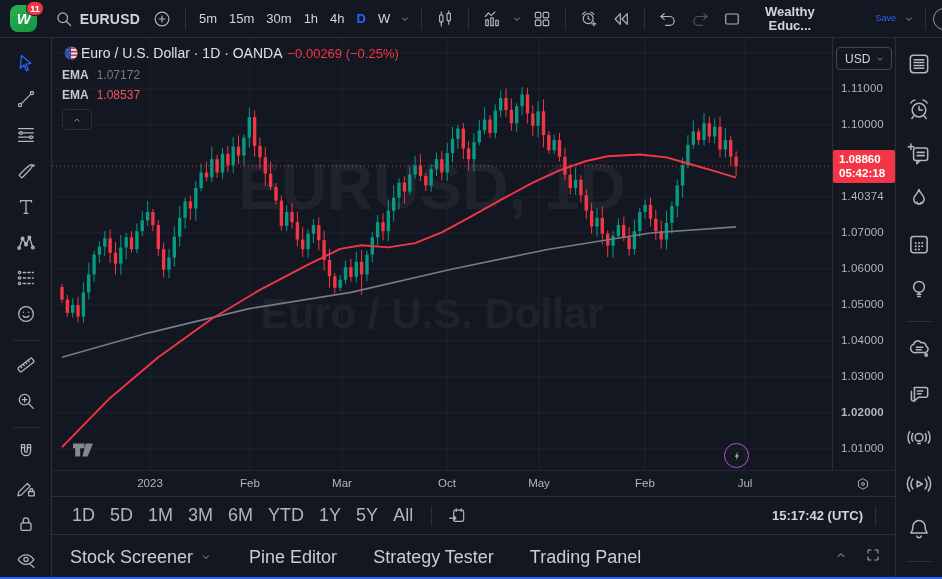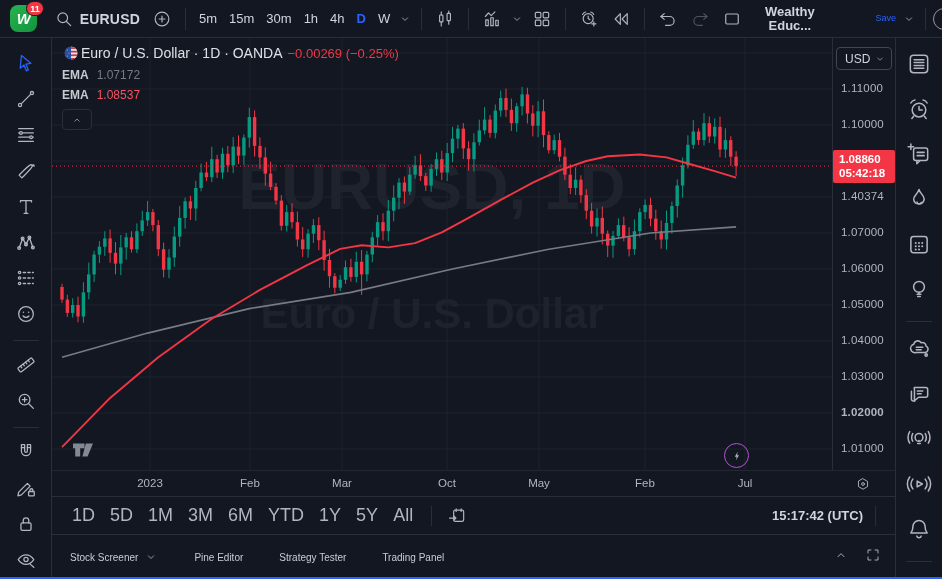--- a/index.html
+++ b/index.html
@@ -76,21 +76,21 @@
   .axis-gear{position:absolute;left:803px;top:5px;color:#9598a1;}
 
   .range-bar{position:absolute;left:0;top:458px;width:843px;height:38px;border-top:1px solid var(--border);
     display:flex;align-items:center;padding:0 10px 0 14px;background:var(--bg);}
   .range-btn{font-size:18px;color:var(--muted);padding:4px 6px;margin-right:3px;border-radius:4px;font-weight:400;}
   .clock{margin-left:auto;font-size:13px;font-weight:600;color:var(--txt);}
   .rb-sep{width:1px;height:20px;background:var(--border);margin:0 9px;}
 
   .panel-bar{position:absolute;left:0;top:496px;width:843px;height:45px;border-top:1px solid var(--border);
     display:flex;align-items:center;padding:0 14px 0 18px;background:var(--bg);}
-  .panel-item{display:flex;align-items:center;gap:6px;font-size:10px;color:#c9ccd4;margin-right:36px;font-weight:500;}
+  .panel-item{display:flex;align-items:center;gap:6px;font-size:18px;color:#c9ccd4;margin-right:36px;font-weight:500;}
   .panel-right{margin-left:auto;display:flex;align-items:center;gap:16px;}
 
   .bottom-line{position:absolute;left:0;top:577px;width:942px;height:2px;background:#2962ff;z-index:40;}
 </style>
 </head>
 <body>
 
 <div class="topbar">
   <div class="logo-box">
     <div class="logo">W</div>

